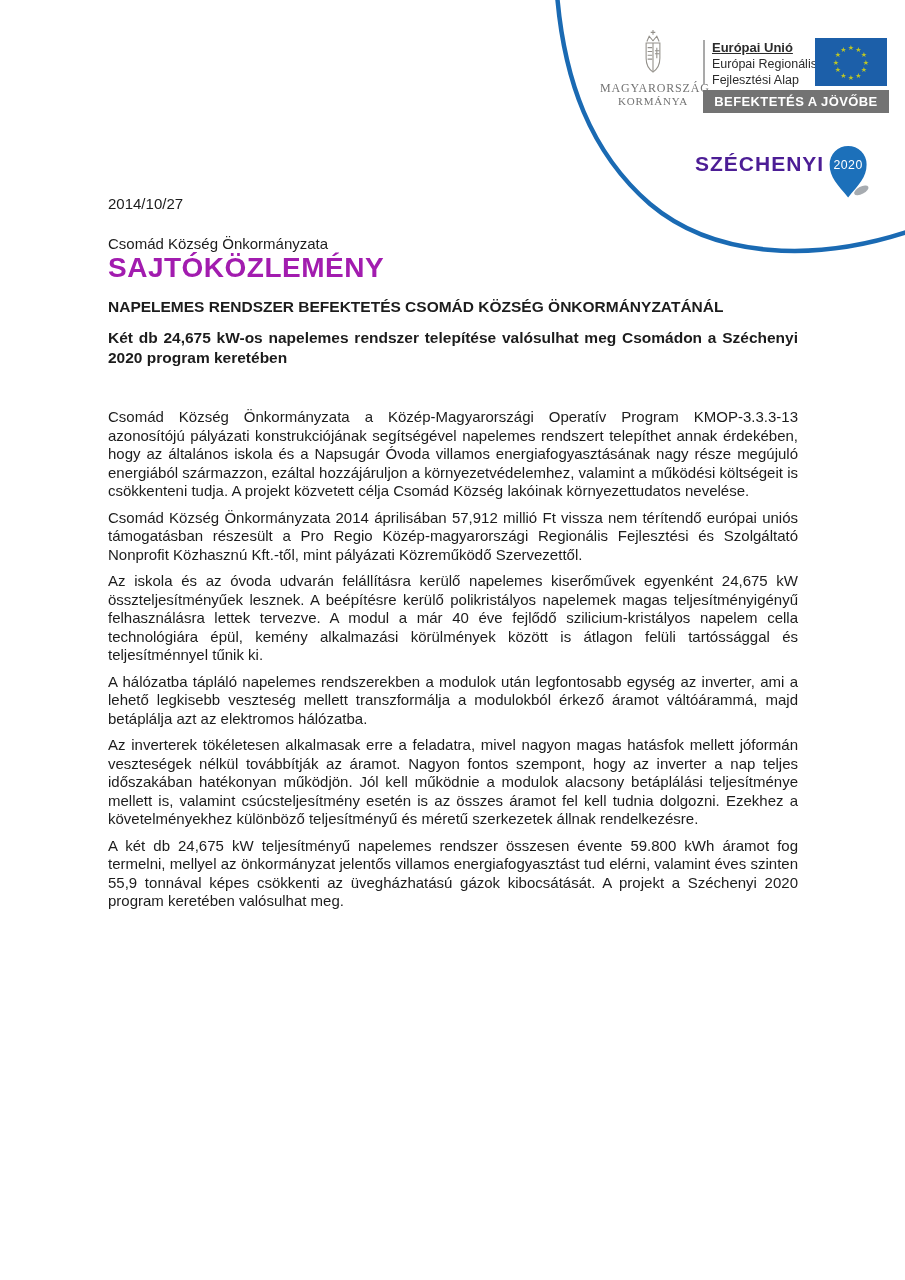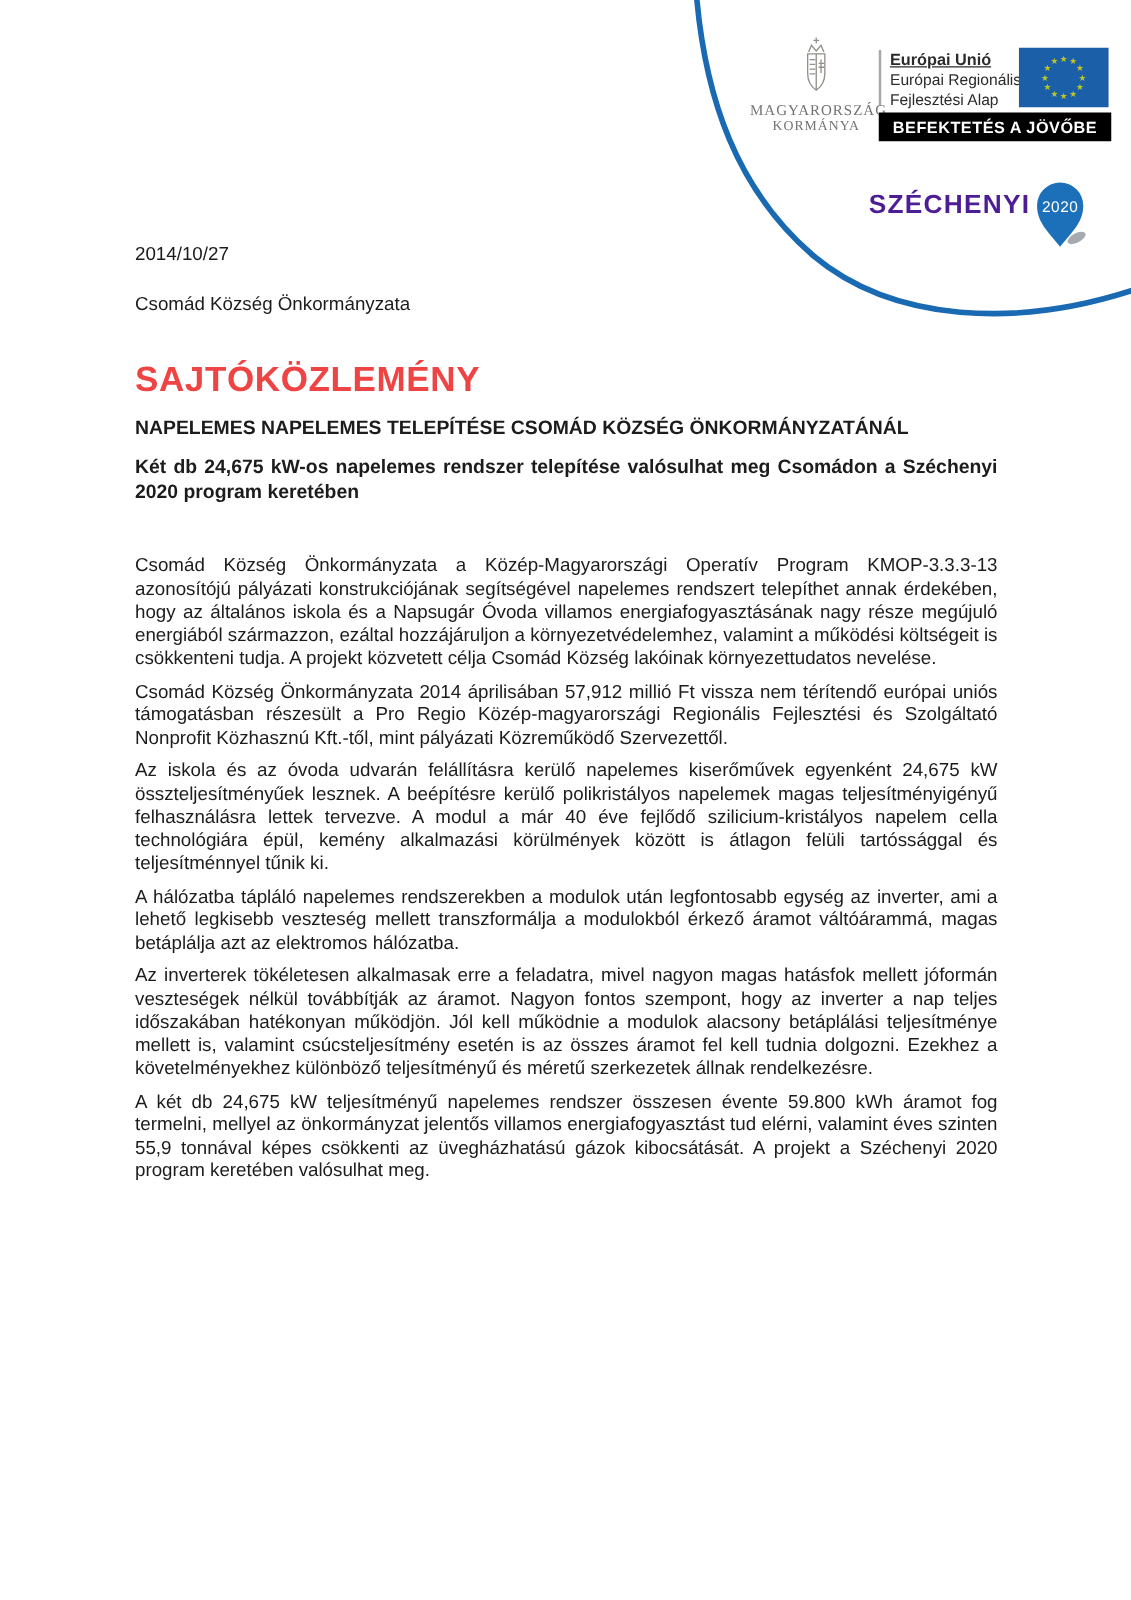--- a/index.html
+++ b/index.html
@@ -31,37 +31,37 @@
 
   
   .eu-sep { position: absolute; left: 703px; top: 40px; width: 1.5px; height: 44px; background: #a9a9a9; }
   .eu-text { position: absolute; left: 712px; top: 40px; line-height: 16px; color: #2b2b2b; }
   .eu-l1 { font-weight: bold; font-size: 13px; text-decoration: underline; }
   .eu-l2, .eu-l3 { font-size: 12.5px; }
   .eu-flag { position: absolute; left: 815px; top: 38px; }
 
   .banner {
     position: absolute; left: 703px; top: 90px; width: 186px; height: 23px;
-    background: #000000; color: #ffffff;
+    background: #737373; color: #ffffff;
     font-weight: bold; font-size: 13px; letter-spacing: 0.4px;
     display: flex; align-items: center; justify-content: center;
   }
 
   
   .szechenyi { position: absolute; left: 695px; top: 142px; display: flex; align-items: flex-start; }
   .sz-text {
     font-weight: bold; font-size: 21px; letter-spacing: 1px;
     color: #4c1d95; margin-top: 10px; margin-right: 3px; white-space: nowrap;
   }
 
   
   .content { position: absolute; left: 108px; top: 195px; width: 690px; }
   .date { font-size: 15px; line-height: 17px; }
   .org  { font-size: 15px; font-weight: normal; line-height: 17px; margin-top: 23px; }
-  .title { font-size: 28px; font-weight: bold; color: #ef4444; margin-top: 36px; line-height: 32px; letter-spacing: 0.5px; }
+  .title { font-size: 28px; font-weight: bold; color: #a21caf; line-height: 32px; letter-spacing: 0.5px; }
   .subtitle { font-size: 15.5px; font-weight: bold; margin-top: 13px; line-height: 19px; }
   .lead { font-size: 15.5px; font-weight: bold; margin-top: 12px; line-height: 19.5px; text-align: justify; }
   .body-p { font-size: 15px; line-height: 18.5px; text-align: justify; margin-top: 8px; }
   .body-p.first { margin-top: 41px; }
 </style>
 </head>
 <body>
 
 <div class="page">
 
@@ -118,23 +118,23 @@
       <ellipse cx="39" cy="54" rx="9" ry="4.2" fill="#a6abb0" transform="rotate(-28 39 54)"></ellipse>
       <path d="M24 62 C 12 47 3 39.5 3 24.5 A 21 21 0 1 1 45 24.5 C 45 39.5 36 47 24 62 Z" fill="#1c70ba"></path>
       <text x="24" y="30" text-anchor="middle" fill="#ffffff" font-size="14" letter-spacing="0.5" font-family="Liberation Sans, sans-serif">2020</text>
     </svg>
   </div>
 
   <div class="content">
     <div class="date">2014/10/27</div>
     <div class="org">Csomád Község Önkormányzata</div>
     <h1 class="title">SAJTÓKÖZLEMÉNY</h1>
-    <h2 class="subtitle">NAPELEMES NAPELEMES TELEPÍTÉSE CSOMÁD KÖZSÉG ÖNKORMÁNYZATÁNÁL</h2>
+    <h2 class="subtitle">NAPELEMES RENDSZER BEFEKTETÉS CSOMÁD KÖZSÉG ÖNKORMÁNYZATÁNÁL</h2>
     <p class="lead">Két db 24,675 kW-os napelemes rendszer telepítése valósulhat meg Csomádon a Széchenyi 2020 program keretében</p>
     <p class="body-p first">Csomád Község Önkormányzata a Közép-Magyarországi Operatív Program KMOP-3.3.3-13 azonosítójú pályázati konstrukciójának segítségével napelemes rendszert telepíthet annak érdekében, hogy az általános iskola és a Napsugár Óvoda villamos energiafogyasztásának nagy része megújuló energiából származzon, ezáltal hozzájáruljon a környezetvédelemhez, valamint a működési költségeit is csökkenteni tudja. A projekt közvetett célja Csomád Község lakóinak környezettudatos nevelése.</p>
     <p class="body-p">Csomád Község Önkormányzata 2014 áprilisában 57,912 millió Ft vissza nem térítendő európai uniós támogatásban részesült a Pro Regio Közép-magyarországi Regionális Fejlesztési és Szolgáltató Nonprofit Közhasznú Kft.-től, mint pályázati Közreműködő Szervezettől.</p>
     <p class="body-p">Az iskola és az óvoda udvarán felállításra kerülő napelemes kiserőművek egyenként 24,675 kW összteljesítményűek lesznek. A beépítésre kerülő polikristályos napelemek magas teljesítményigényű felhasználásra lettek tervezve. A modul a már 40 éve fejlődő szilicium-kristályos napelem cella technológiára épül, kemény alkalmazási körülmények között is átlagon felüli tartóssággal és teljesítménnyel tűnik ki.</p>
-    <p class="body-p">A hálózatba tápláló napelemes rendszerekben a modulok után legfontosabb egység az inverter, ami a lehető legkisebb veszteség mellett transzformálja a modulokból érkező áramot váltóárammá, magas betáplálja azt az elektromos hálózatba.</p>
+    <p class="body-p">A hálózatba tápláló napelemes rendszerekben a modulok után legfontosabb egység az inverter, ami a lehető legkisebb veszteség mellett transzformálja a modulokból érkező áramot váltóárammá, majd betáplálja azt az elektromos hálózatba.</p>
     <p class="body-p">Az inverterek tökéletesen alkalmasak erre a feladatra, mivel nagyon magas hatásfok mellett jóformán veszteségek nélkül továbbítják az áramot. Nagyon fontos szempont, hogy az inverter a nap teljes időszakában hatékonyan működjön. Jól kell működnie a modulok alacsony betáplálási teljesítménye mellett is, valamint csúcsteljesítmény esetén is az összes áramot fel kell tudnia dolgozni. Ezekhez a követelményekhez különböző teljesítményű és méretű szerkezetek állnak rendelkezésre.</p>
     <p class="body-p">A két db 24,675 kW teljesítményű napelemes rendszer összesen évente 59.800 kWh áramot fog termelni, mellyel az önkormányzat jelentős villamos energiafogyasztást tud elérni, valamint éves szinten 55,9 tonnával képes csökkenti az üvegházhatású gázok kibocsátását. A projekt a Széchenyi 2020 program keretében valósulhat meg.</p>
   </div>
 
 </div>
 
 </body></html>

